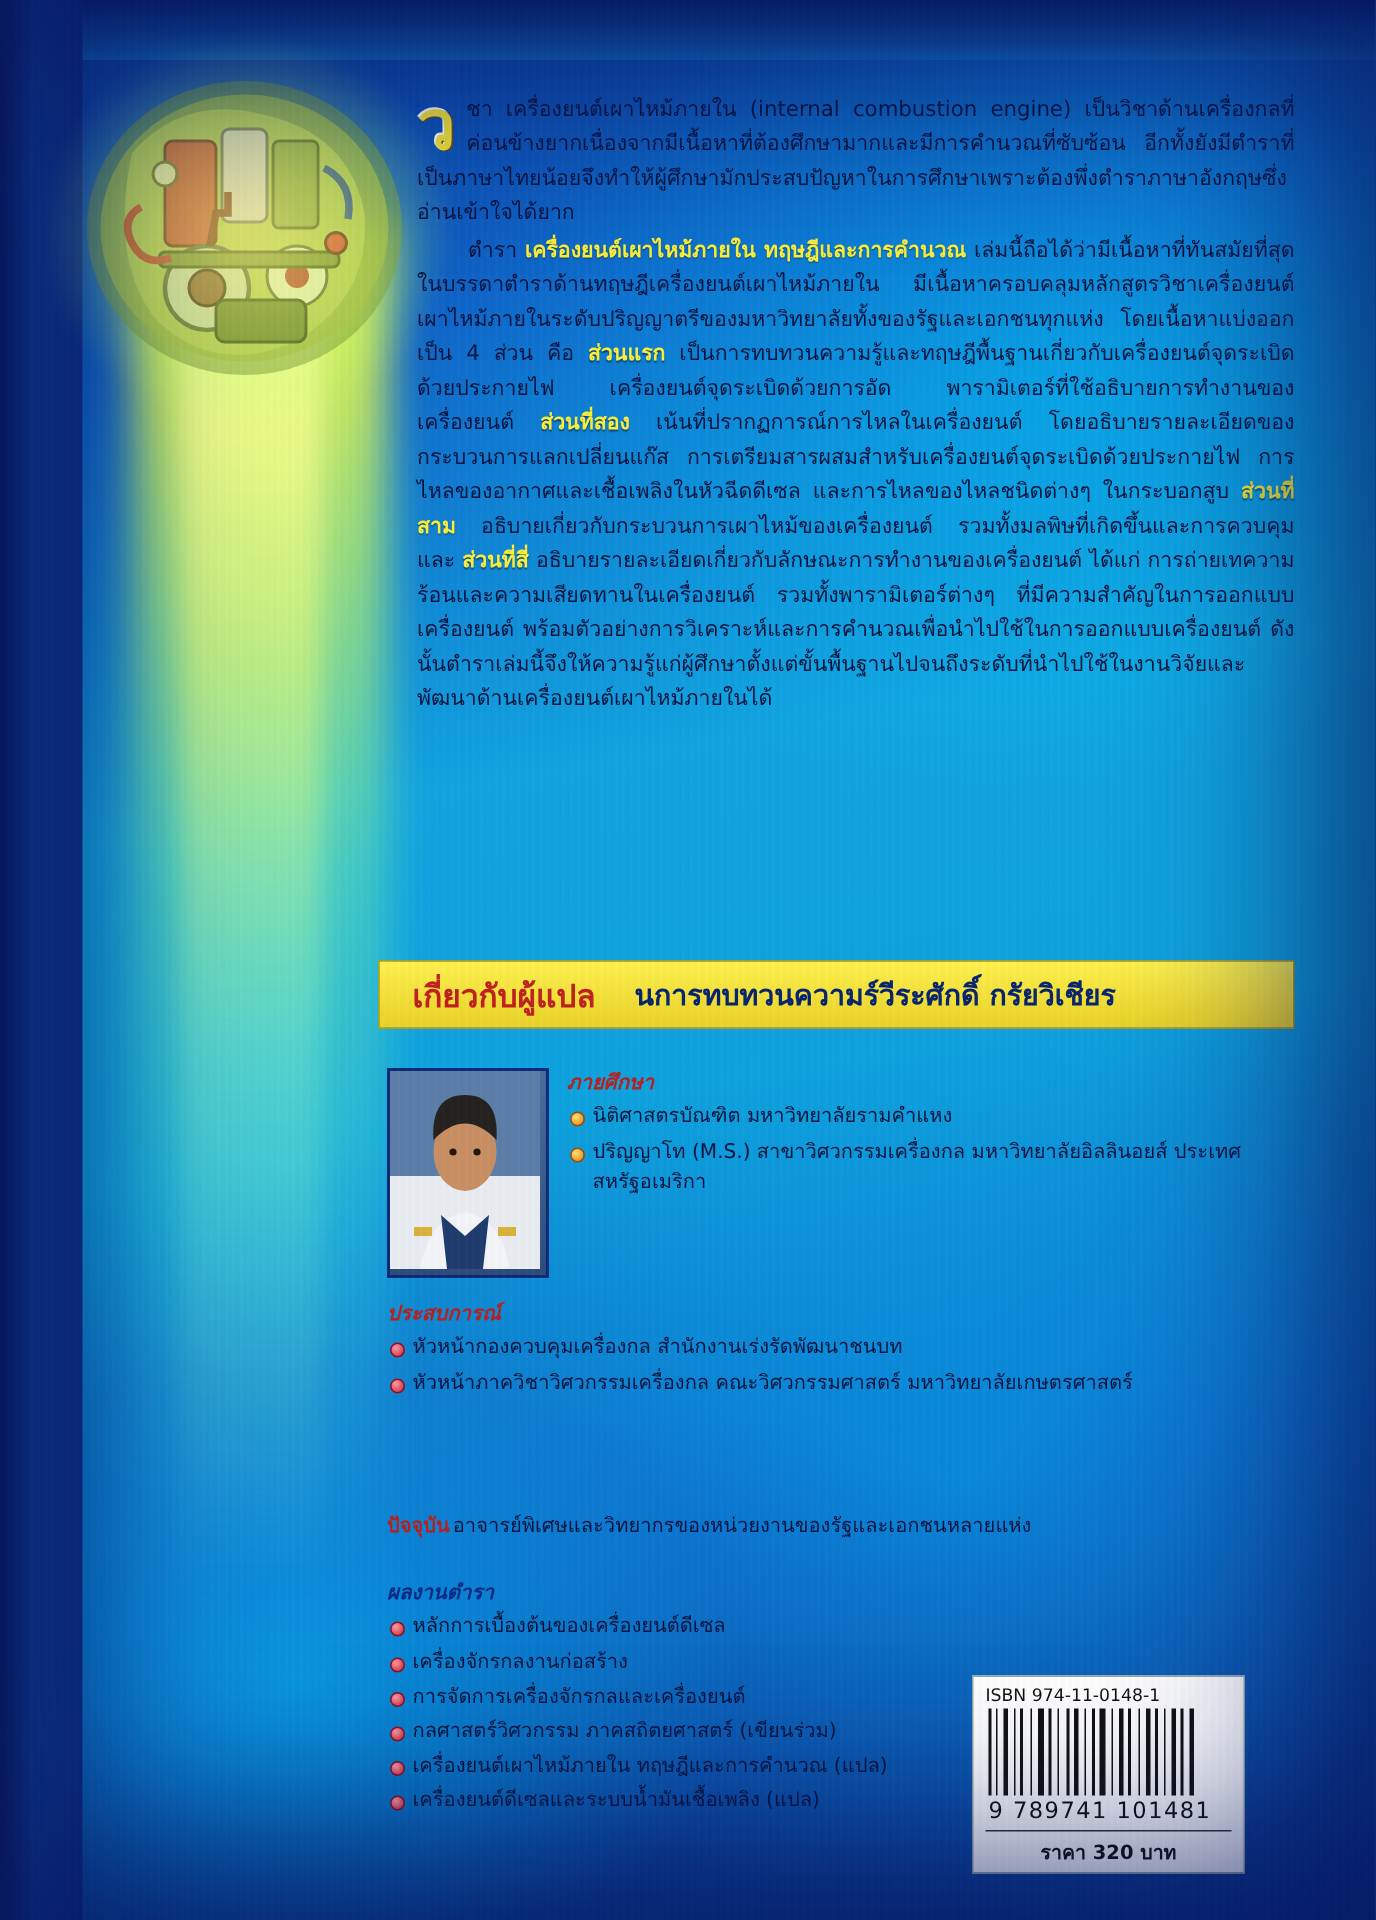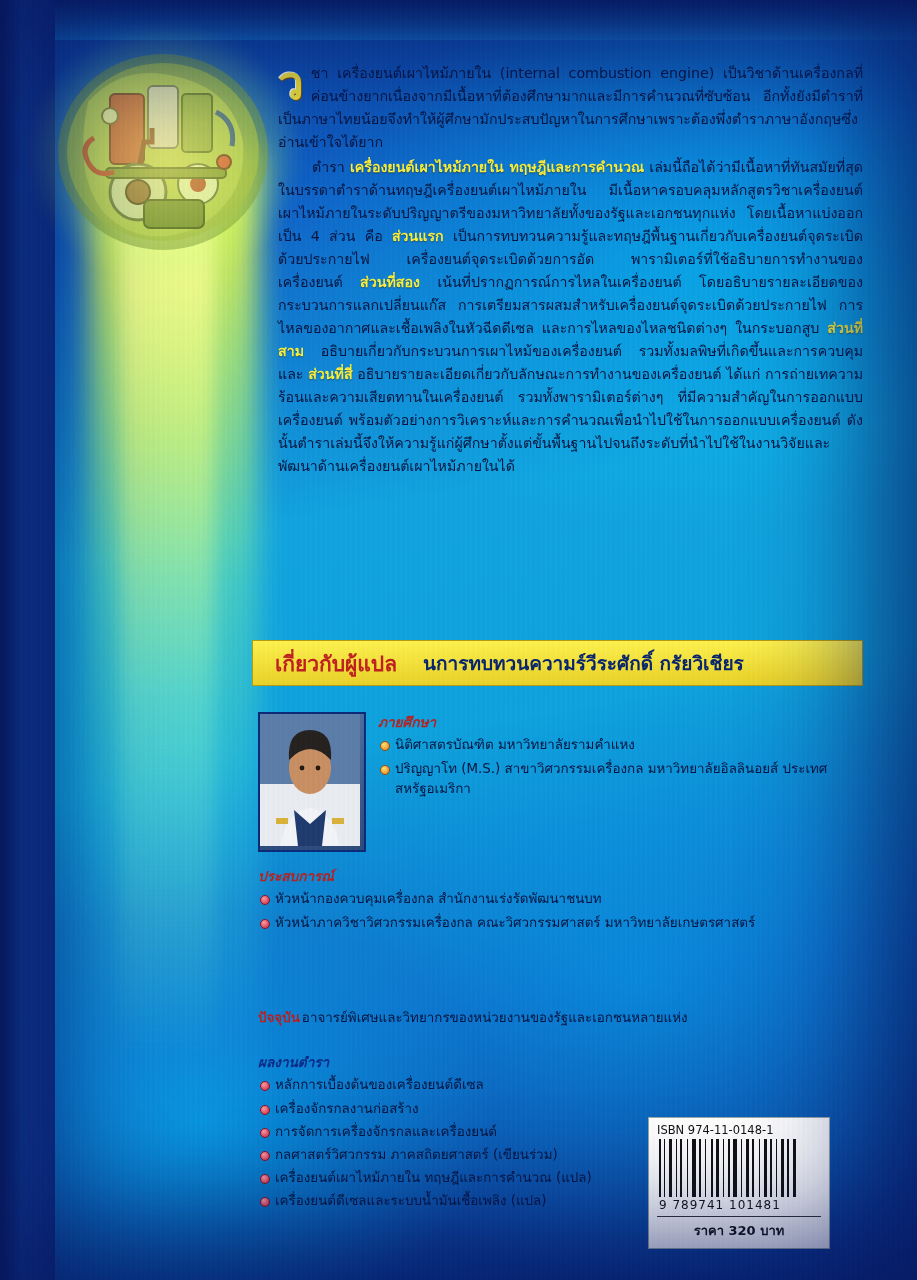--- a/index.html
+++ b/index.html
@@ -69,21 +69,21 @@
   .works{left:258px;top:1052px;width:420px;}
 
   .inline-row{display:flex;gap:2px;}
   .inline-row .lab{color:#b42222;font-weight:bold;white-space:nowrap;}
 
   
   .isbn{position:absolute;left:648px;top:1098px;width:180px;height:130px;background:#fff;border:1px solid #9aa;margin-top:19px;}
   .isbn .code{font-family:"DejaVu Sans",sans-serif;font-size:11.5px;color:#111;padding:5px 0 2px 8px;}
   .bars{height:58px;margin:0 10px;display:flex;align-items:stretch;gap:1px;}
   .bars i{display:block;background:#111;}
-  .isbn .digits{font-size:12px;color:#111;padding:1px 18px 0 10px;letter-spacing:1px;}
+  .isbn .digits{font-size:15px;color:#111;padding:1px 18px 0 10px;letter-spacing:1px;}
   .price{margin:4px 8px 0 8px;border-top:1px solid #333;padding-top:3px;font-size:13px;color:#111;text-align:center;font-weight:bold;}
 </style>
 </head>
 <body>
 
 <div class="page">
   <div class="top-strip"></div>
   <div class="spine"></div>
   <div class="beam"></div>
   <div class="beam2"></div>

